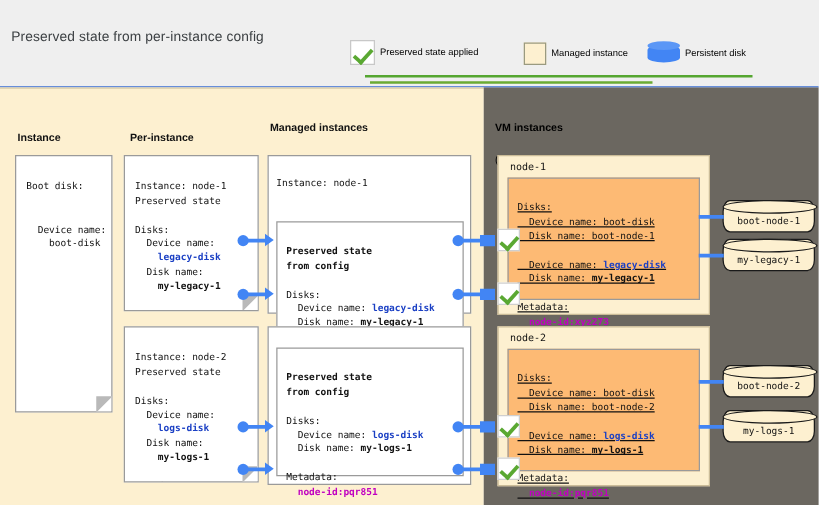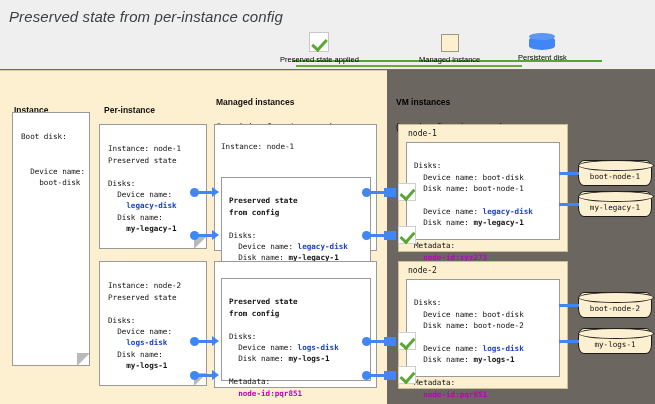--- a/index.html
+++ b/index.html
@@ -6,29 +6,29 @@
   html, body {
     width: 655px; height: 404px;
     background: #efefef;
     font-family: "Liberation Sans", sans-serif;
     overflow: hidden;
   }
   #page { position: relative; width: 655px; height: 404px; }
 
   
   .page-title {
-    position: absolute; left: 9px; top: 8px;
-    font-size: 15px; color: #3c4043; letter-spacing: .1px; font-style: italic;
+    position: absolute; left: 9px; top: 24px;
+    font-size: 11px; color: #3c4043; letter-spacing: .1px;
   }
 
   
   .legend {
     position: absolute; left: 0; top: 29px; width: 655px; height: 30px;
   }
-  .legend-item { position: absolute; display: flex; align-items: center; gap: 4px; flex-direction: column; }
+  .legend-item { position: absolute; display: flex; align-items: center; gap: 4px; }
   .legend-text { font-size: 7.5px; color: #000; line-height: 1.15; white-space: nowrap; }
   .lg-check {
     width: 20px; height: 20px; background: #fff; border: 1px solid #c8c8c8;
     position: relative; flex: 0 0 auto;
   }
   .lg-check::after {
     content: ""; position: absolute; left: 5px; top: 3px;
     width: 6px; height: 12px; border: solid #5aa832;
     border-width: 0 3px 3px 0; transform: rotate(42deg);
   }
@@ -94,23 +94,23 @@
   }
   .node-card {
     position: absolute; background: #fdf0d0; border: 1px solid #cbbc98;
     padding: 4px 7px;
   }
   .node-label {
     font-family: "DejaVu Sans Mono", monospace; font-size: 8px; color: #111;
     margin-bottom: 4px; padding-left: 2px;
   }
   .node-inner {
-    background: #ffffff; border: 1px solid #9a9a9a; padding: 6px 7px;
+    background: #fdba74; border: 1px solid #9a9a9a; padding: 6px 7px;
     font-family: "DejaVu Sans Mono", monospace; font-size: 7.6px;
-    line-height: 1.5; color: #111; white-space: pre;
+    line-height: 1.5; color: #111; white-space: pre; text-decoration: underline;
   }
   .b  { color: #1a3fc4; font-weight: bold; }
   .m  { color: #c000c0; font-weight: bold; }
   .bold { font-weight: bold; }
 
   
   .dot {
     position: absolute; width: 9px; height: 9px; border-radius: 50%;
     background: #4285f4;
   }
@@ -192,21 +192,21 @@
     <div>Managed instances</div>
     <div class="reg">(intended configuration, status)</div>
     <div>autogenerated</div>
   </div>
 
   <div class="col-head-light" style="left:396px; top:84px;">
     <div>VM instances</div>
     <div class="reg">(actual configuration, status)</div>
   </div>
 
-  <div class="card dogear" style="left:12px; top:112px; width:78px; height:254px;">
+  <div class="card dogear" style="left:12px; top:124px; width:78px; height:206px;">
 <span>Boot disk:</span>
 <span>
 
 </span><span>  Device name:</span>
 <span>    boot-disk</span>
   </div>
 
   <div class="card dogear" style="left:99px; top:124px; width:108px; height:125px;">
 <span>Instance: node-1</span>
 <span>Preserved state</span>

